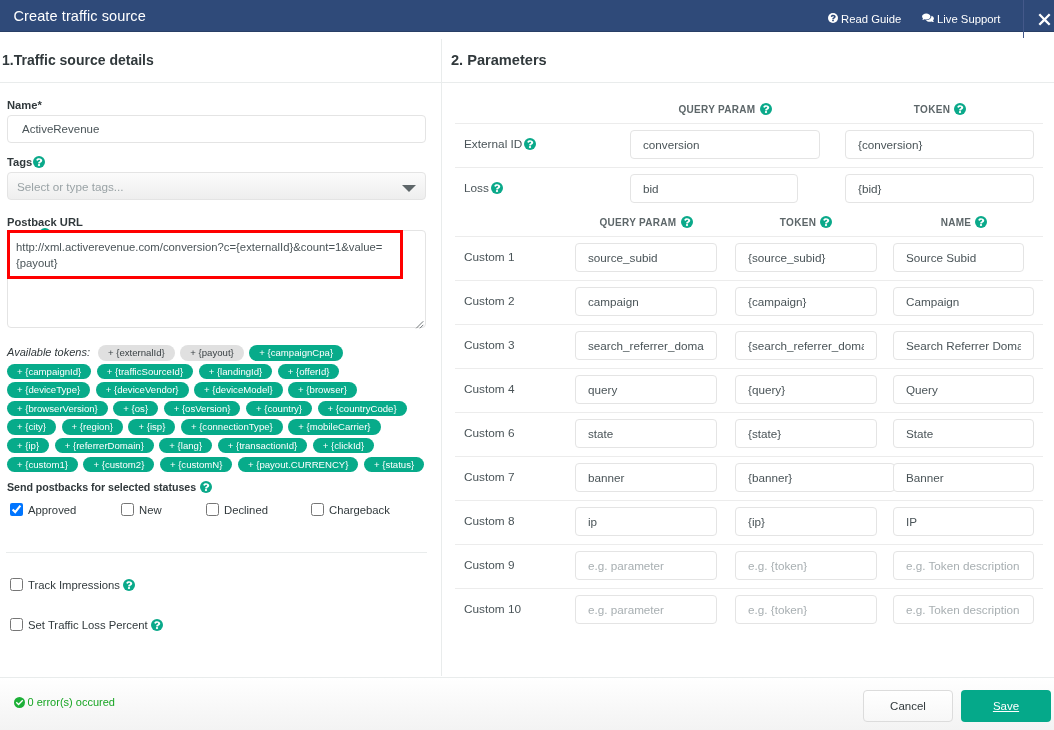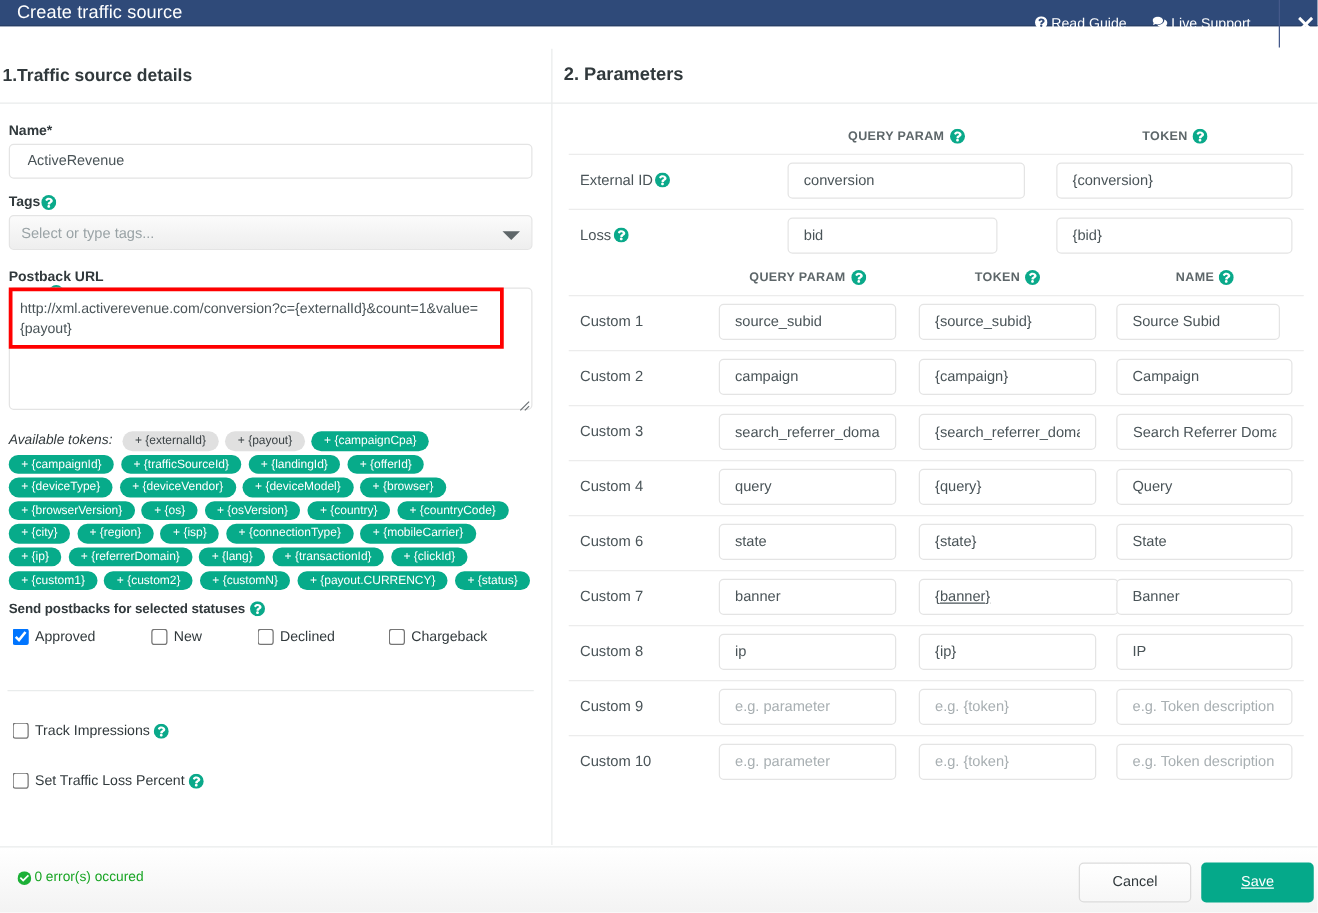--- a/index.html
+++ b/index.html
@@ -7,21 +7,21 @@
   html, body { margin:0; padding:0; }
   body {
     width:1054px; height:730px; overflow:hidden;
     font-family:"Liberation Sans", sans-serif;
     font-size:13px; color:#3d4a4f; background:#fff;
     -webkit-font-smoothing:antialiased;
   }
 
   
   .hdr {
-    position:absolute; left:0; top:0; width:1054px; height:21px;
+    position:absolute; left:0; top:0; width:1054px; height:32px;
     background:#2f4a79; border-bottom:1px solid #283f66;
     display:flex; align-items:center;
   }
   .hdr-title {
     margin-left:13.5px; color:#fff; font-size:14.5px; font-weight:normal;
     letter-spacing:.1px;
   }
   .hdr-right { margin-left:auto; display:flex; align-items:center; height:38px; }
   .hdr-link {
     color:#fff; font-size:11.3px; display:flex; align-items:center;
@@ -403,21 +403,21 @@
         </div>
         <input class="rinp" placeholder="e.g. parameter" value="state" style="position: absolute; left: 133px; top: 7px; width: 142px;">
         <input class="rinp" placeholder="e.g. {token}" value="{state}" style="position: absolute; left: 293px; top: 7px; width: 142px;">
         <input class="rinp" placeholder="e.g. Token description" value="State" style="position: absolute; left: 451px; top: 7px; width: 141px;">
       </div>
       <div class="rrow" style="position: relative; height: 44px;">
         <div class="rlbl" style="position: absolute; left: 22px; top: 14px;">
           <span>Custom 7</span>
         </div>
         <input class="rinp" placeholder="e.g. parameter" value="banner" style="position: absolute; left: 133px; top: 7px; width: 142px;">
-        <input class="rinp" placeholder="e.g. {token}" value="{banner}" style="position: absolute; left: 293px; top: 7px; width: 160px; text-decoration: underline;">
+        <input class="rinp" placeholder="e.g. {token}" value="{banner}" style="position: absolute; left: 293px; top: 7px; width: 160px;">
         <input class="rinp" placeholder="e.g. Token description" value="Banner" style="position: absolute; left: 451px; top: 7px; width: 141px;">
       </div>
       <div class="rrow" style="position: relative; height: 44px;">
         <div class="rlbl" style="position: absolute; left: 22px; top: 14px;">
           <span>Custom 8</span>
         </div>
         <input class="rinp" placeholder="e.g. parameter" value="ip" style="position: absolute; left: 133px; top: 7px; width: 142px;">
         <input class="rinp" placeholder="e.g. {token}" value="{ip}" style="position: absolute; left: 293px; top: 7px; width: 142px;">
         <input class="rinp" placeholder="e.g. Token description" value="IP" style="position: absolute; left: 451px; top: 7px; width: 141px;">
       </div>

